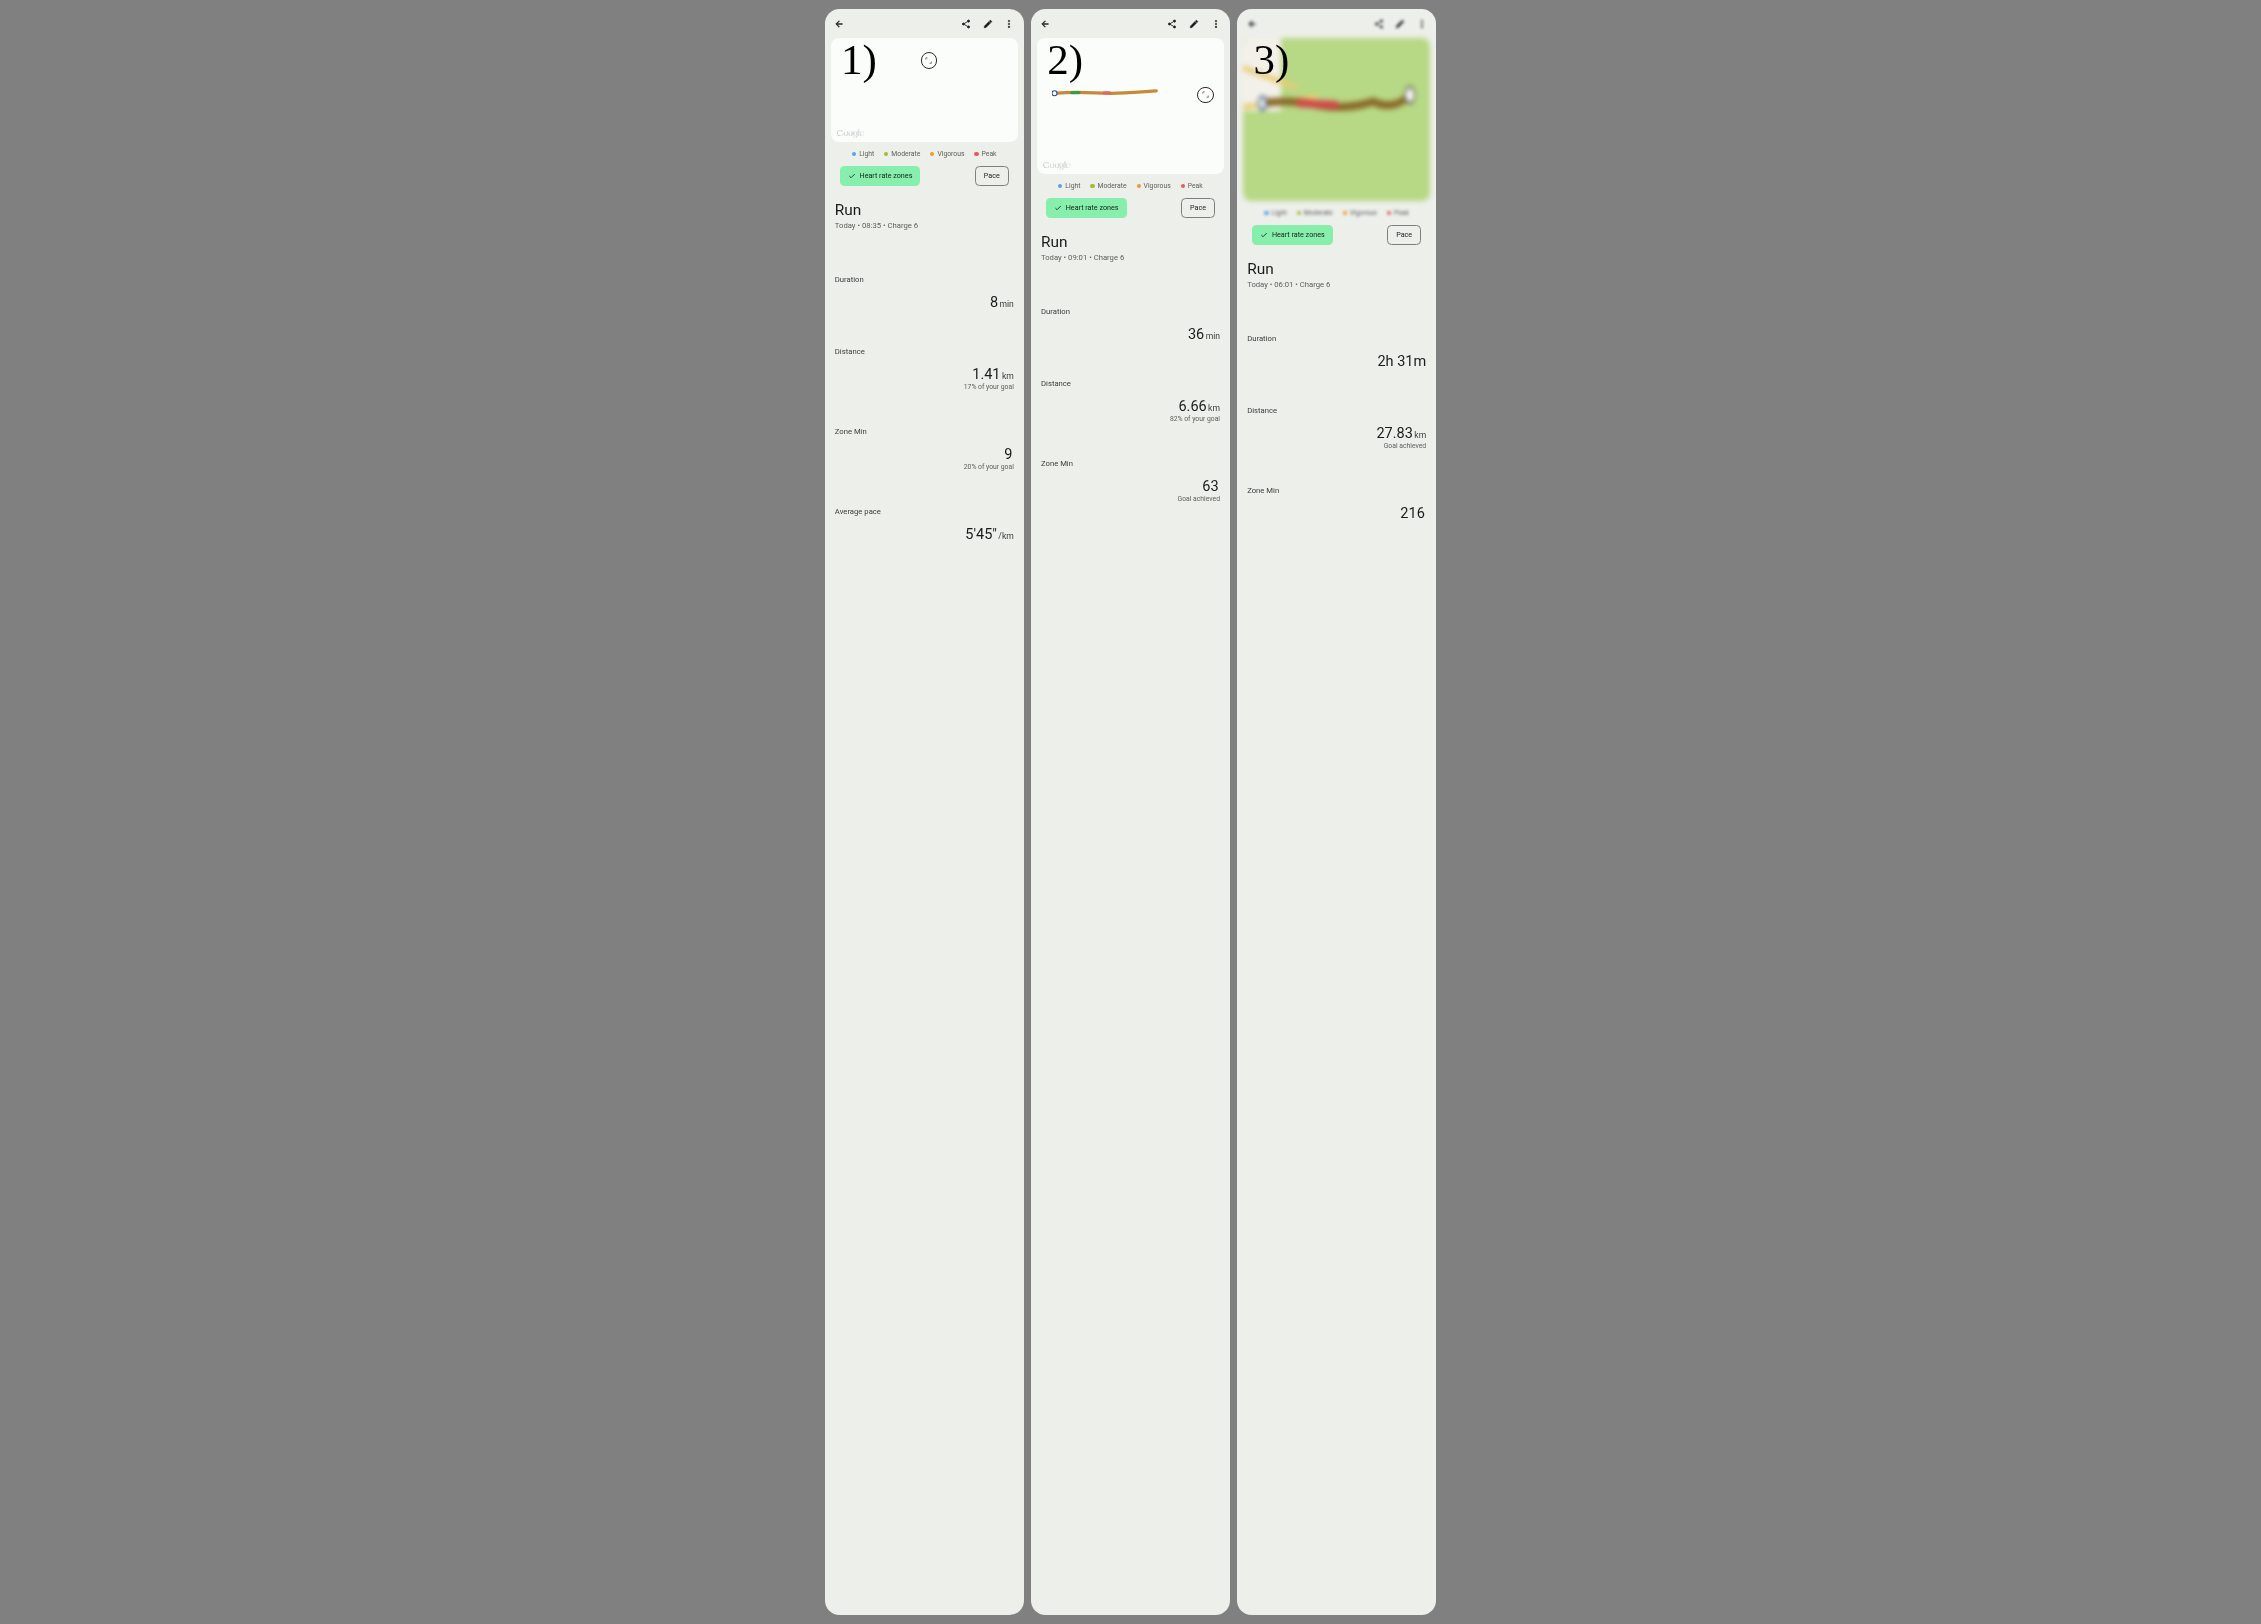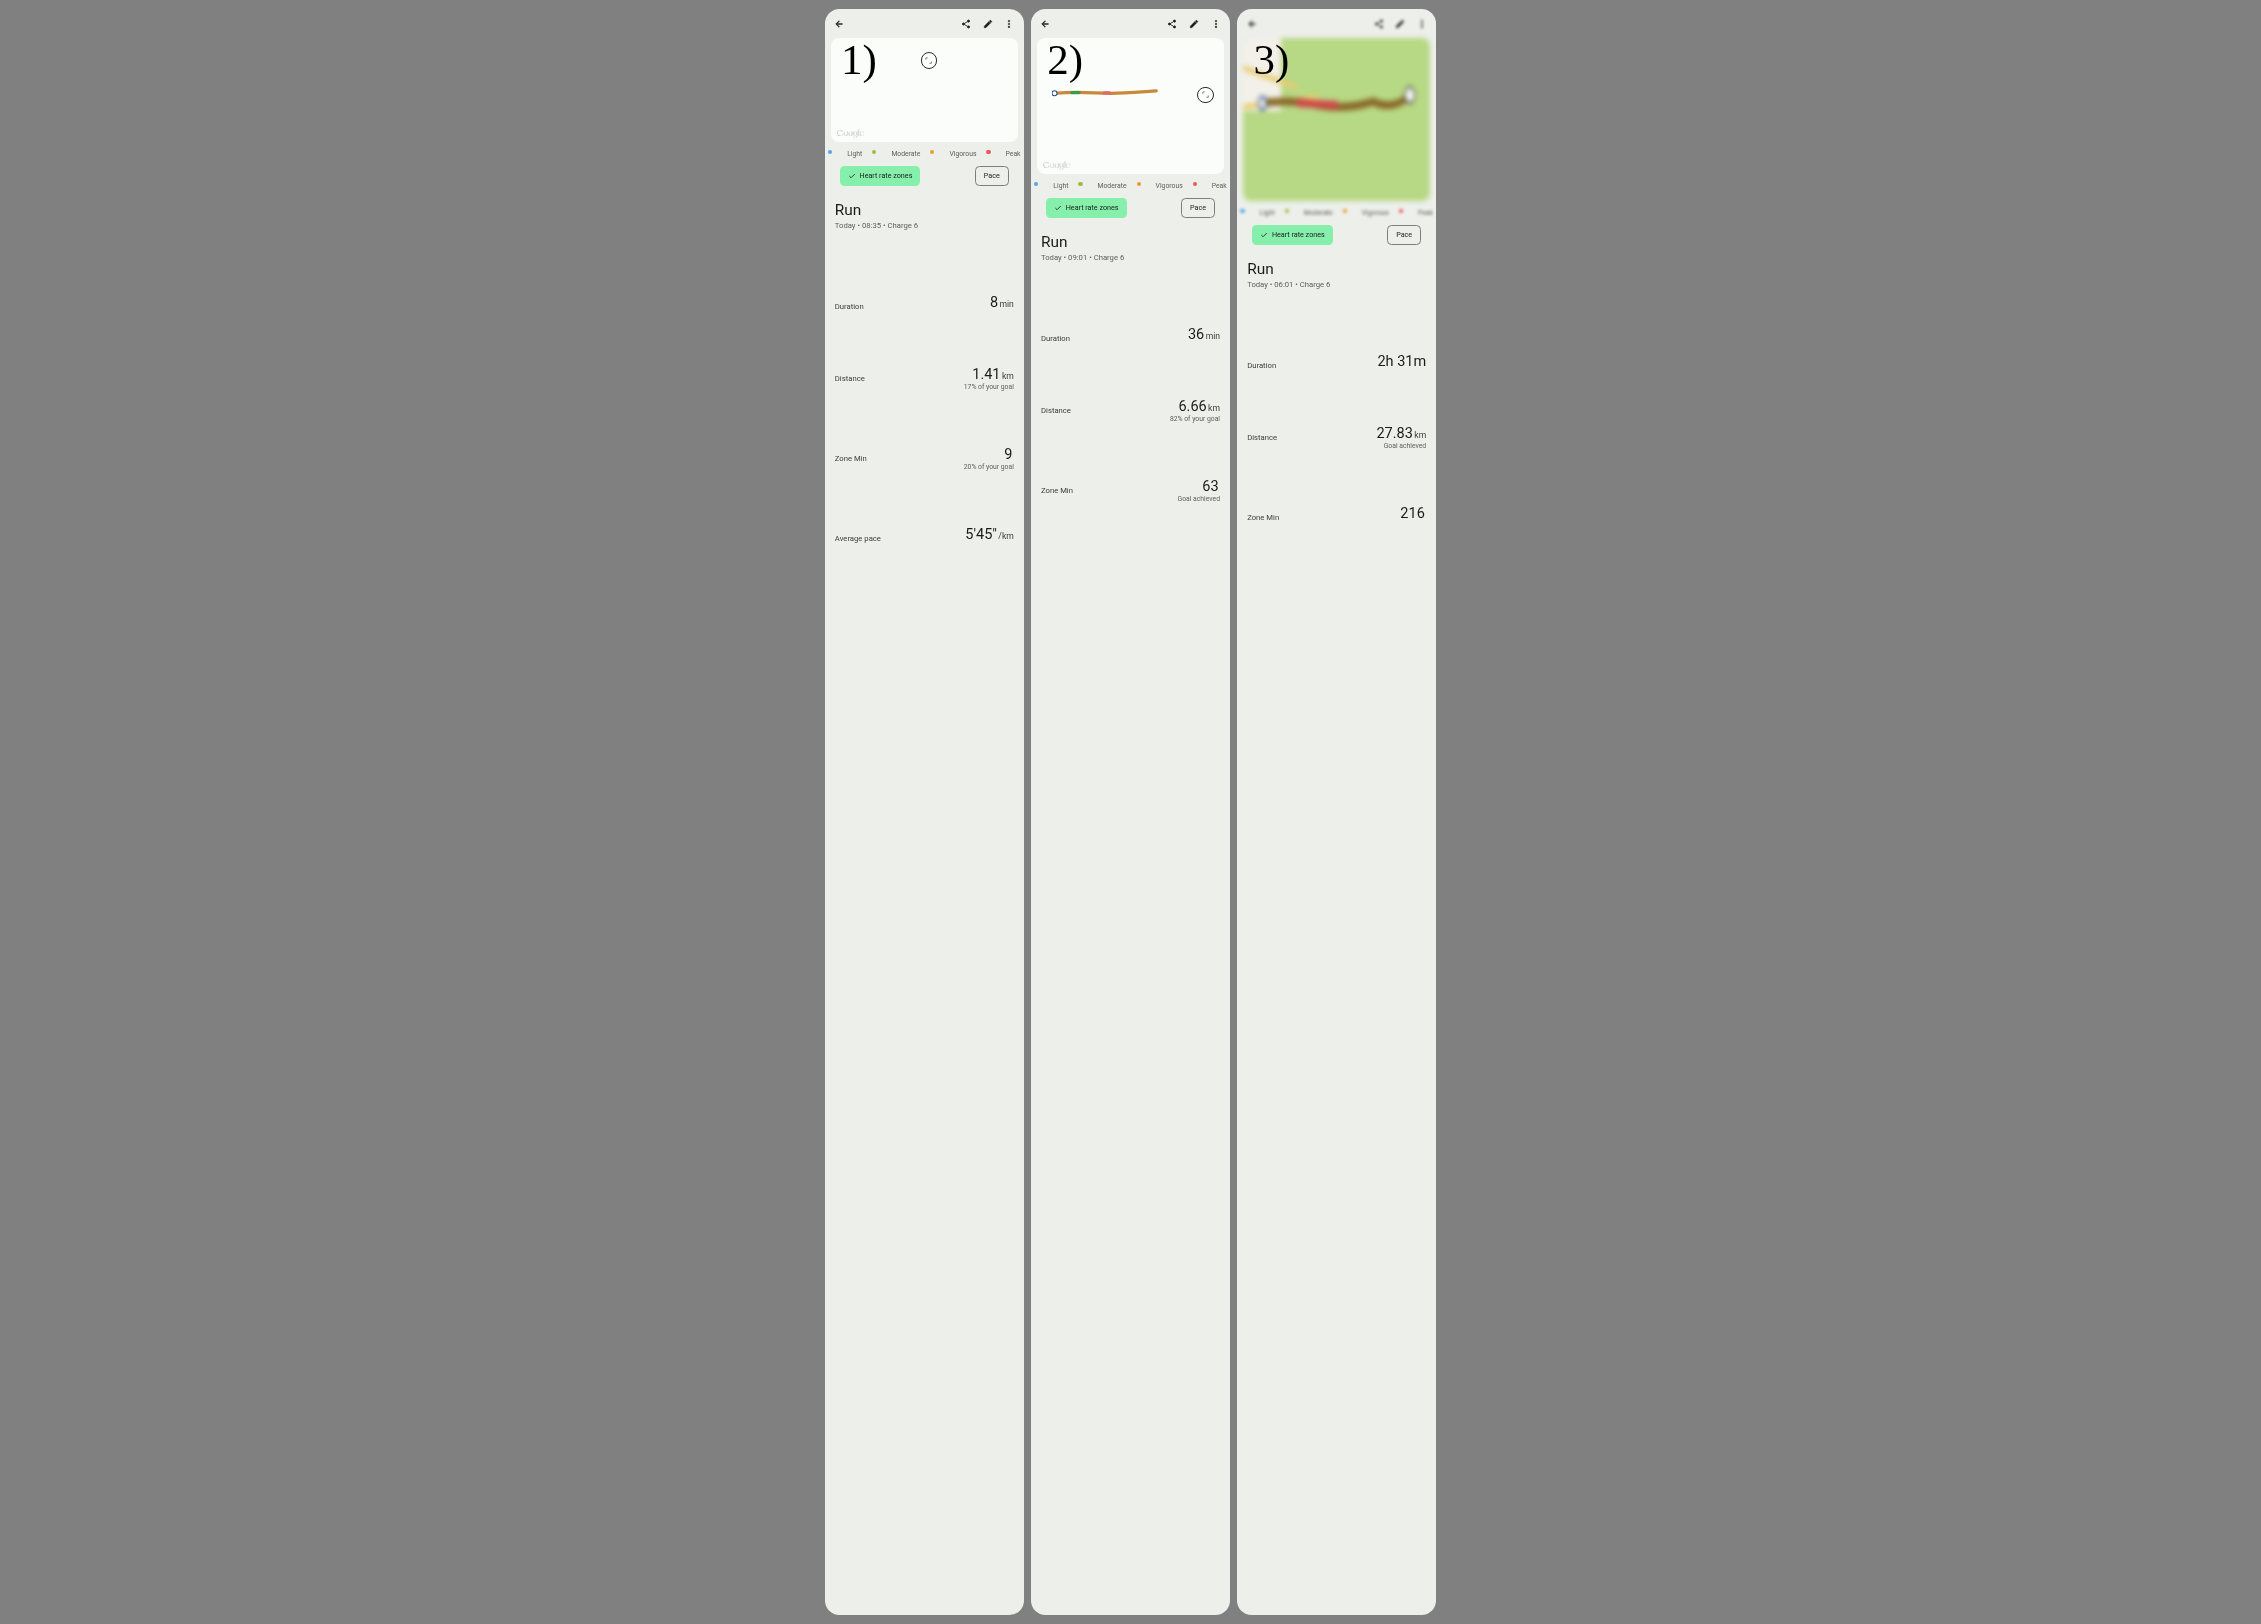--- a/index.html
+++ b/index.html
@@ -86,21 +86,21 @@
     height: 7.2px;
   }
   .zone-legend {
     display: flex;
     justify-content: center;
     gap: 10px;
     padding: 8.1px 4.5px 6.3px 4.5px;
     font-size: 6.8px;
     color: #5d605c;
   }
-  .zone-item { display: flex; gap: 15px; }
+  .zone-item { display: flex; align-items: center; gap: 3px; }
   .zone-dot { width: 4.1px; height: 4.1px; border-radius: 50%; }
   .toggle-row {
     display: flex;
     justify-content: center;
     gap: 6.3px;
     padding: 1.8px 4.5px 10px 4.5px;
   }
   .chip {
     padding: 4.5px 8.1px;
     border-radius: 4.5px;
@@ -131,21 +131,21 @@
     font-weight: 400;
     margin-bottom: 1.8px;
   }
   .activity-sub {
     font-size: 7.7px;
     color: #5d605c;
     margin-bottom: 12.7px;
   }
   .stat-row {
     display: flex;
-    align-items: flex-end;
+    align-items: center;
     justify-content: space-between;
     padding: 5.4px 0 0.9px 0;
   }
   .stat-label {
     font-size: 7.7px;
     color: #3a3d3a;
   }
   .stat-value {
     font-size: 14.5px;
     color: #1a1c1a;

